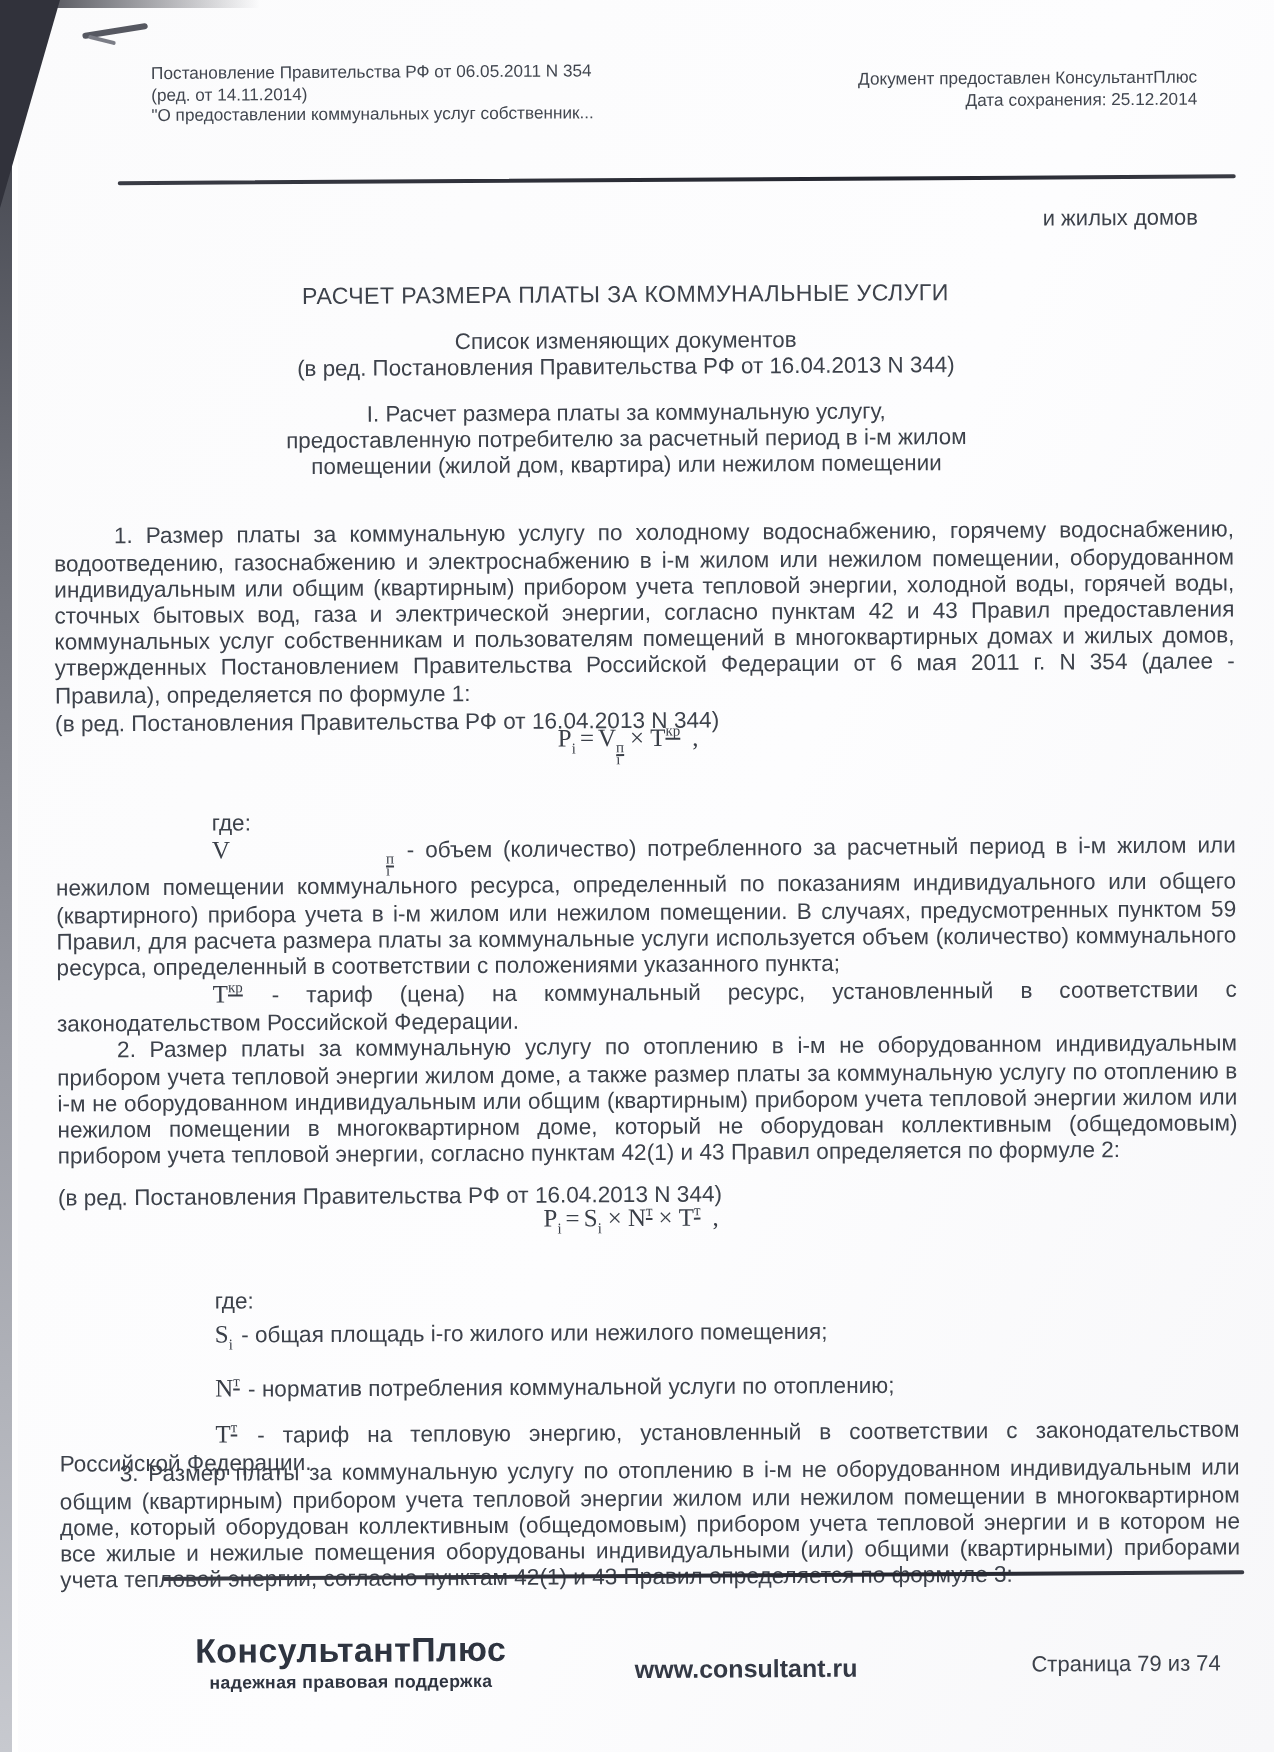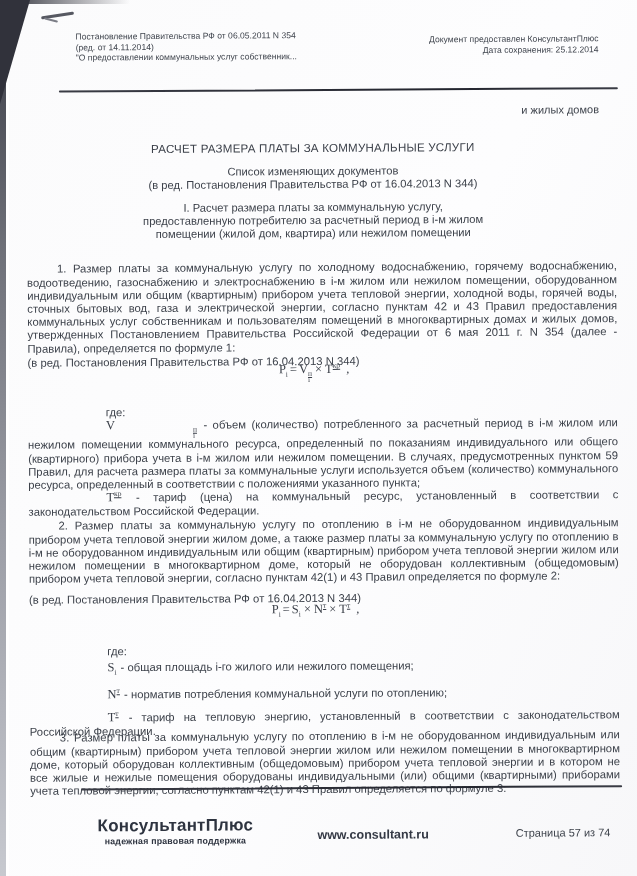--- a/index.html
+++ b/index.html
@@ -163,17 +163,17 @@
     <p class="abs body-text first-indent p3">3. Размер платы за коммунальную услугу по отоплению в i-м не оборудованном индивидуальным или общим (квартирным) прибором учета тепловой энергии жилом или нежилом помещении в многоквартирном доме, который оборудован коллективным (общедомовым) прибором учета тепловой энергии и в котором не все жилые и нежилые помещения оборудованы индивидуальными (или) общими (квартирными) приборами учета тепловой энергии, согласно пунктам 42(1) и 43 Правил определяется по формуле 3:</p>
 
     <div class="abs rule rule-bottom"></div>
 
     <div class="abs footer">
       <div class="brand-block">
         <div class="brand-name">КонсультантПлюс</div>
         <div class="brand-tagline">надежная правовая поддержка</div>
       </div>
       <div class="site">www.consultant.ru</div>
-      <div class="page-info">Страница 57 из 74</div>
+      <div class="page-info">Страница 79 из 74</div>
     </div>
 
   </div>
 </div>
 
 </body></html>

